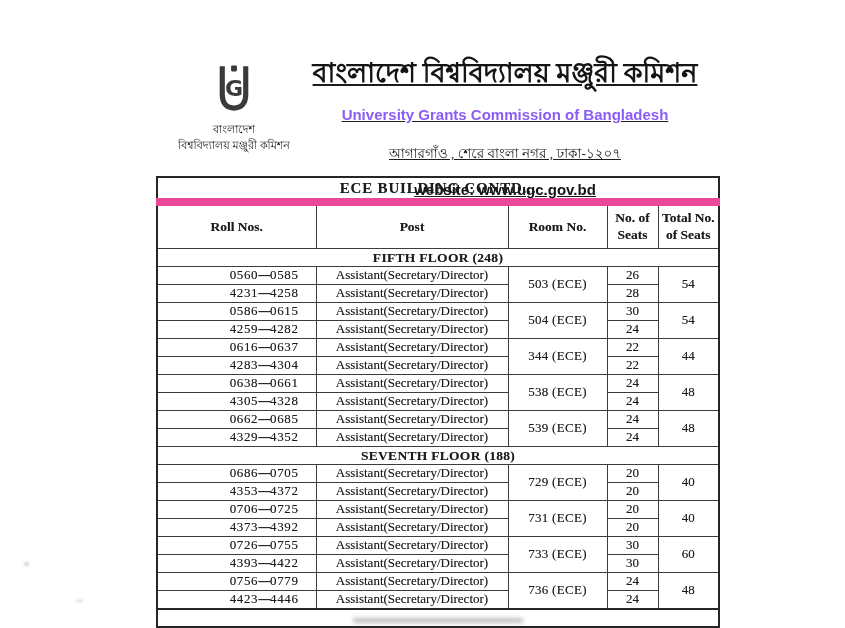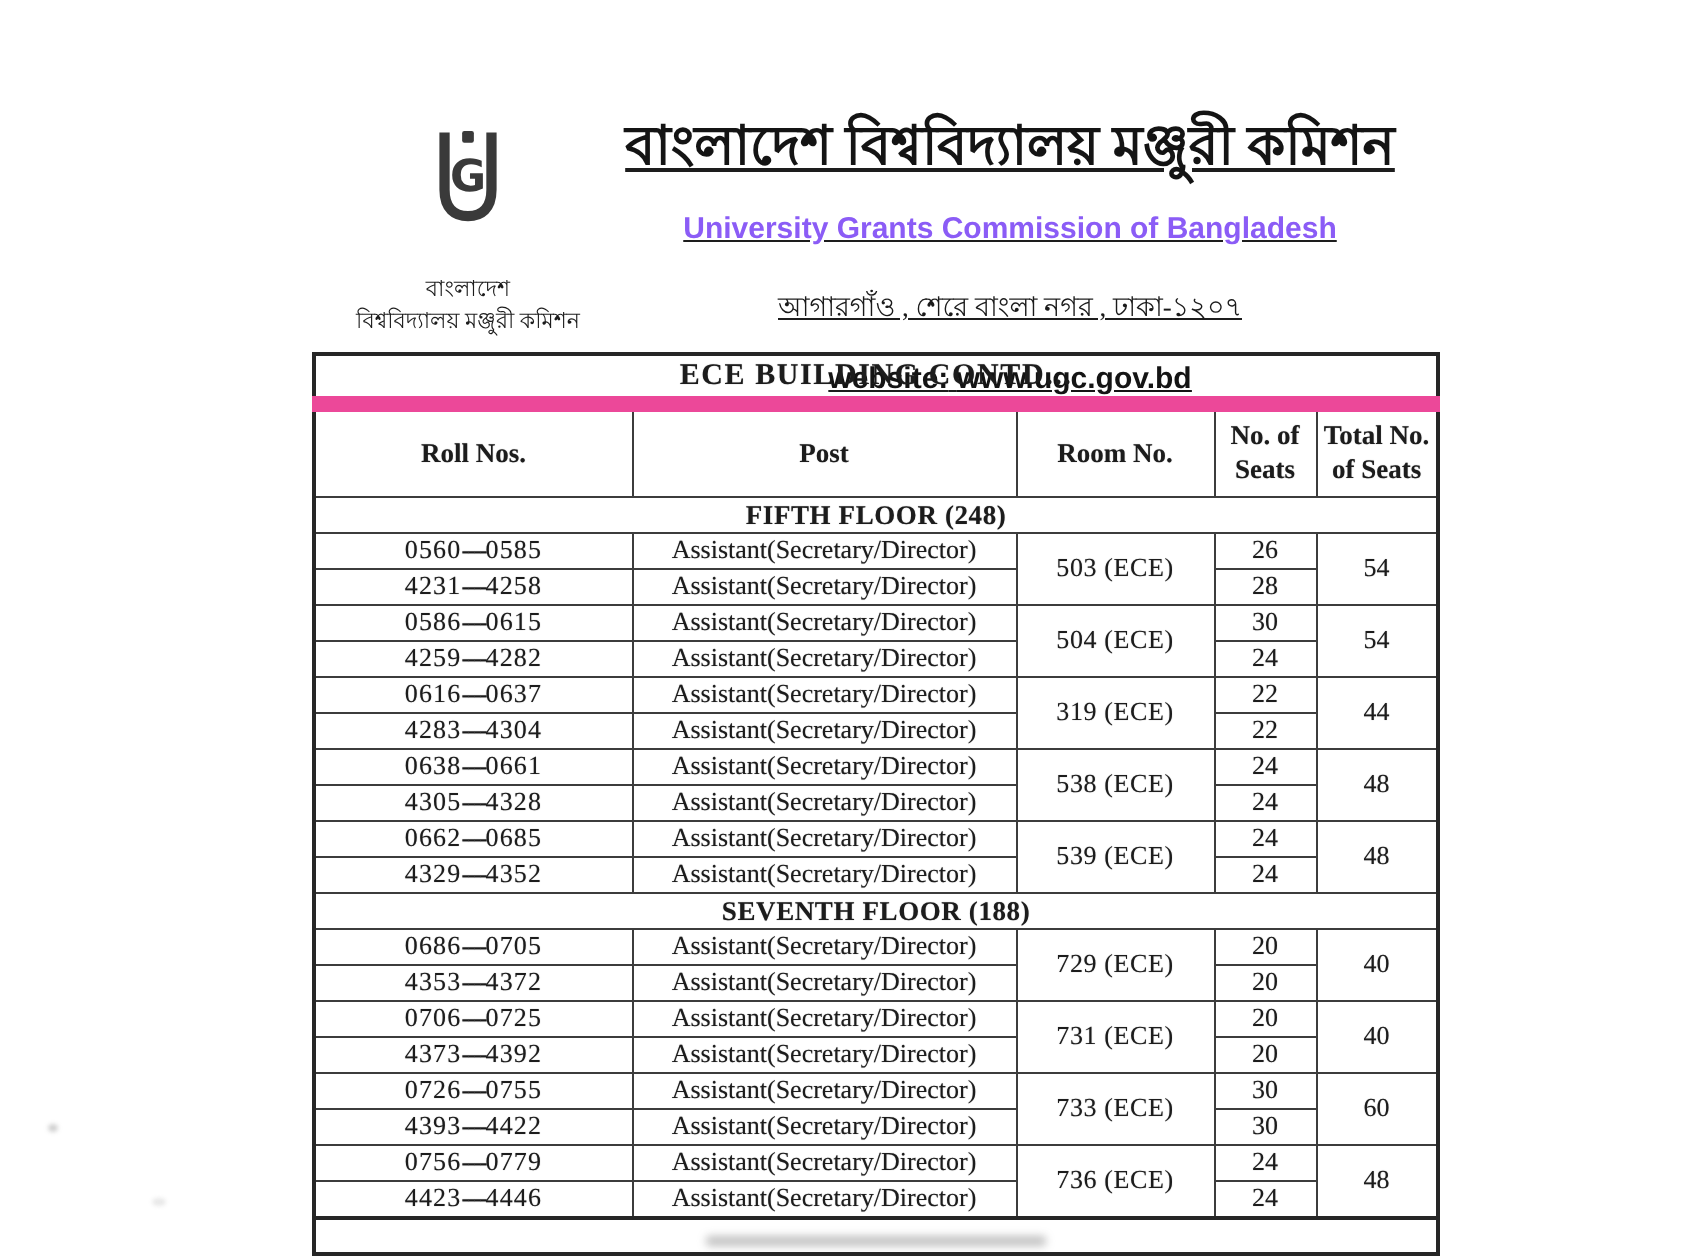--- a/index.html
+++ b/index.html
@@ -3,21 +3,21 @@
 <meta charset="utf-8">
 <style>
   html,body{margin:0;padding:0;background:#ffffff;}
   .page{
     position:relative;width:845px;height:628px;background:#ffffff;overflow:hidden;
     font-family:"Liberation Serif",serif;color:#1d1d1d;
   }
   
   .logo-block{position:absolute;left:178px;top:64px;width:112px;text-align:center;}
   .logo-mark{display:inline-block;}
-  .logo-caption{font-size:11px;line-height:1.45;margin-top:19px;color:#1b1b1b;
+  .logo-caption{font-size:11px;line-height:1.45;margin-top:4px;color:#1b1b1b;
     font-family:"Liberation Serif",serif;}
   .org-block{position:absolute;left:295px;top:58px;width:420px;text-align:center;text-decoration:underline;}
   .org-bn{font-size:27px;font-weight:bold;line-height:1.12;color:#141414;
     font-family:"Liberation Serif",serif;}
   .org-en{font-family:"Liberation Sans",sans-serif;font-size:15px;font-weight:600;
     margin-top:18px;color:#8b5cf6;}
   .addr{font-size:13.5px;margin-top:20px;color:#1a1a1a;}
   .web{font-family:"Liberation Sans",sans-serif;font-size:15px;font-weight:600;
     margin-top:15px;color:#141414;}
   .web .url{text-decoration:underline;}
@@ -31,22 +31,22 @@
     border:1px solid #3c3c3c;padding:0;text-align:center;vertical-align:middle;
     font-size:13px;line-height:1.12;color:#1c1c1c;
     text-shadow:0 0 .5px rgba(20,20,20,.45);
     overflow:hidden;
   }
   tr.title-row th{height:20px;font-size:15px;font-weight:bold;letter-spacing:.8px;
     border-bottom:8px solid #ec4899;}
   tr.head-row th{height:42px;font-weight:bold;font-size:13.5px;line-height:1.25;}
   tr.section-row td{height:17px;font-weight:bold;font-size:13.5px;letter-spacing:.3px;}
   tr.data-row td{height:17px;}
-  td.roll .roll-wrap{display:flex;justify-content:center;align-items:center;
-    padding:0 1px;}
+  td.roll .roll-wrap{display:flex;justify-content:flex-end;align-items:center;
+    padding:0 17px;}
   td.roll .num{letter-spacing:.6px;}
   td.roll .sep{font-weight:bold;letter-spacing:-1px;font-size:12px;}
   td.post{font-size:13px;}
   td.room{font-size:13px;letter-spacing:.3px;}
   tr.cutoff-row td{height:16px;border-top:2px solid #262626;}
   .smudge{display:block;width:170px;height:5px;margin:4px auto 0;
     background:rgba(90,90,90,.38);filter:blur(2.2px);border-radius:2px;}
   
   .speck{position:absolute;background:rgba(120,120,120,.35);border-radius:50%;
     filter:blur(1px);}
@@ -154,21 +154,21 @@
         </tr>
         <tr class="data-row">
           <td class="roll">
             <span class="roll-wrap">
               <span class="num">0616</span>
               <span class="sep">----</span>
               <span class="num">0637</span>
             </span>
           </td>
           <td class="post">Assistant(Secretary/Director)</td>
-          <td class="room" rowspan="2">319 (ECE)</td>
+          <td class="room" rowspan="2">344 (ECE)</td>
           <td class="seats">22</td>
           <td class="total" rowspan="2">44</td>
         </tr>
         <tr class="data-row">
           <td class="roll">
             <span class="roll-wrap">
               <span class="num">4283</span>
               <span class="sep">----</span>
               <span class="num">4304</span>
             </span>

